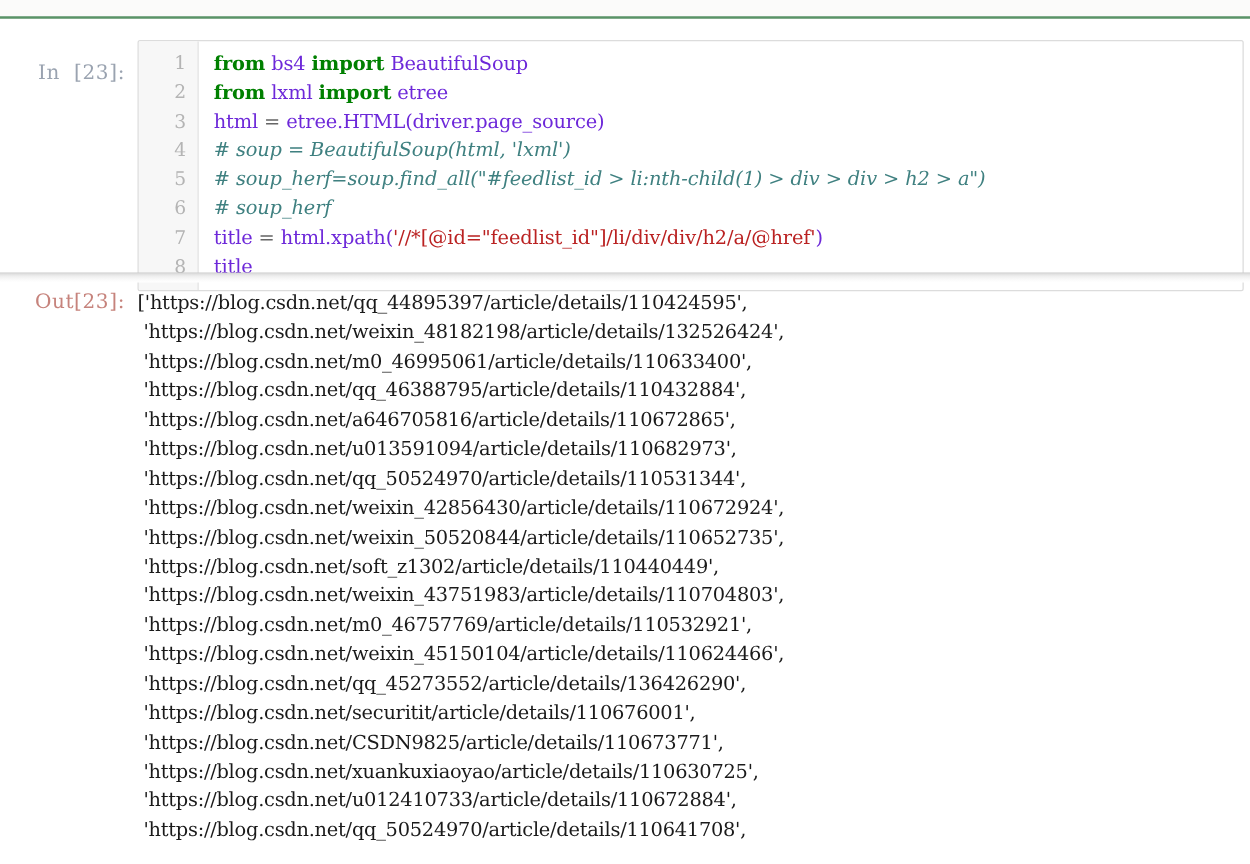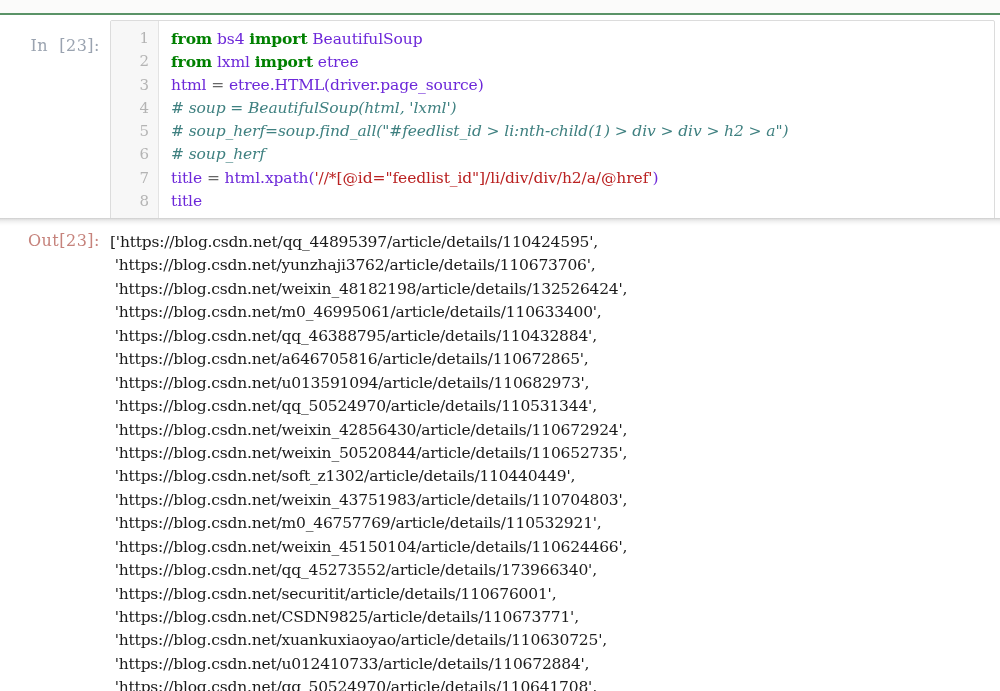--- a/index.html
+++ b/index.html
@@ -34,21 +34,21 @@
     position: absolute;
     top: 13px; left: 0;
     width: 1000px;
     height: 2px;
     background: #5a9367;
   }
 
   
   .cell-row {
     position: absolute;
-    top: 20px; left: 0;
+    top: 32px; left: 0;
     width: 1000px;
     height: 202px;
     display: flex;
     align-items: flex-start;
   }
   .prompt {
     width: 110px;
     flex: 0 0 110px;
     text-align: right;
     padding-top: 16px;
@@ -187,34 +187,33 @@
         </div>
     </div>
   </div>
 
   <div class="cell-divider"></div>
 
   <div class="out-row">
     <div class="prompt out">Out[23]:</div>
     <div class="out-body">
         <span class="ol">['https://blog.csdn.net/qq_44895397/article/details/110424595',</span>
-        <span class="ol"> 'https://blog.csdn.net/yunzhaji3762/article/details/110673706',</span>
         <span class="ol"> 'https://blog.csdn.net/weixin_48182198/article/details/132526424',</span>
         <span class="ol"> 'https://blog.csdn.net/m0_46995061/article/details/110633400',</span>
         <span class="ol"> 'https://blog.csdn.net/qq_46388795/article/details/110432884',</span>
         <span class="ol"> 'https://blog.csdn.net/a646705816/article/details/110672865',</span>
         <span class="ol"> 'https://blog.csdn.net/u013591094/article/details/110682973',</span>
         <span class="ol"> 'https://blog.csdn.net/qq_50524970/article/details/110531344',</span>
         <span class="ol"> 'https://blog.csdn.net/weixin_42856430/article/details/110672924',</span>
         <span class="ol"> 'https://blog.csdn.net/weixin_50520844/article/details/110652735',</span>
         <span class="ol"> 'https://blog.csdn.net/soft_z1302/article/details/110440449',</span>
         <span class="ol"> 'https://blog.csdn.net/weixin_43751983/article/details/110704803',</span>
         <span class="ol"> 'https://blog.csdn.net/m0_46757769/article/details/110532921',</span>
         <span class="ol"> 'https://blog.csdn.net/weixin_45150104/article/details/110624466',</span>
-        <span class="ol"> 'https://blog.csdn.net/qq_45273552/article/details/173966340',</span>
+        <span class="ol"> 'https://blog.csdn.net/qq_45273552/article/details/136426290',</span>
         <span class="ol"> 'https://blog.csdn.net/securitit/article/details/110676001',</span>
         <span class="ol"> 'https://blog.csdn.net/CSDN9825/article/details/110673771',</span>
         <span class="ol"> 'https://blog.csdn.net/xuankuxiaoyao/article/details/110630725',</span>
         <span class="ol"> 'https://blog.csdn.net/u012410733/article/details/110672884',</span>
         <span class="ol"> 'https://blog.csdn.net/qq_50524970/article/details/110641708',</span>
       </div>
   </div>
 
 </div>
 

